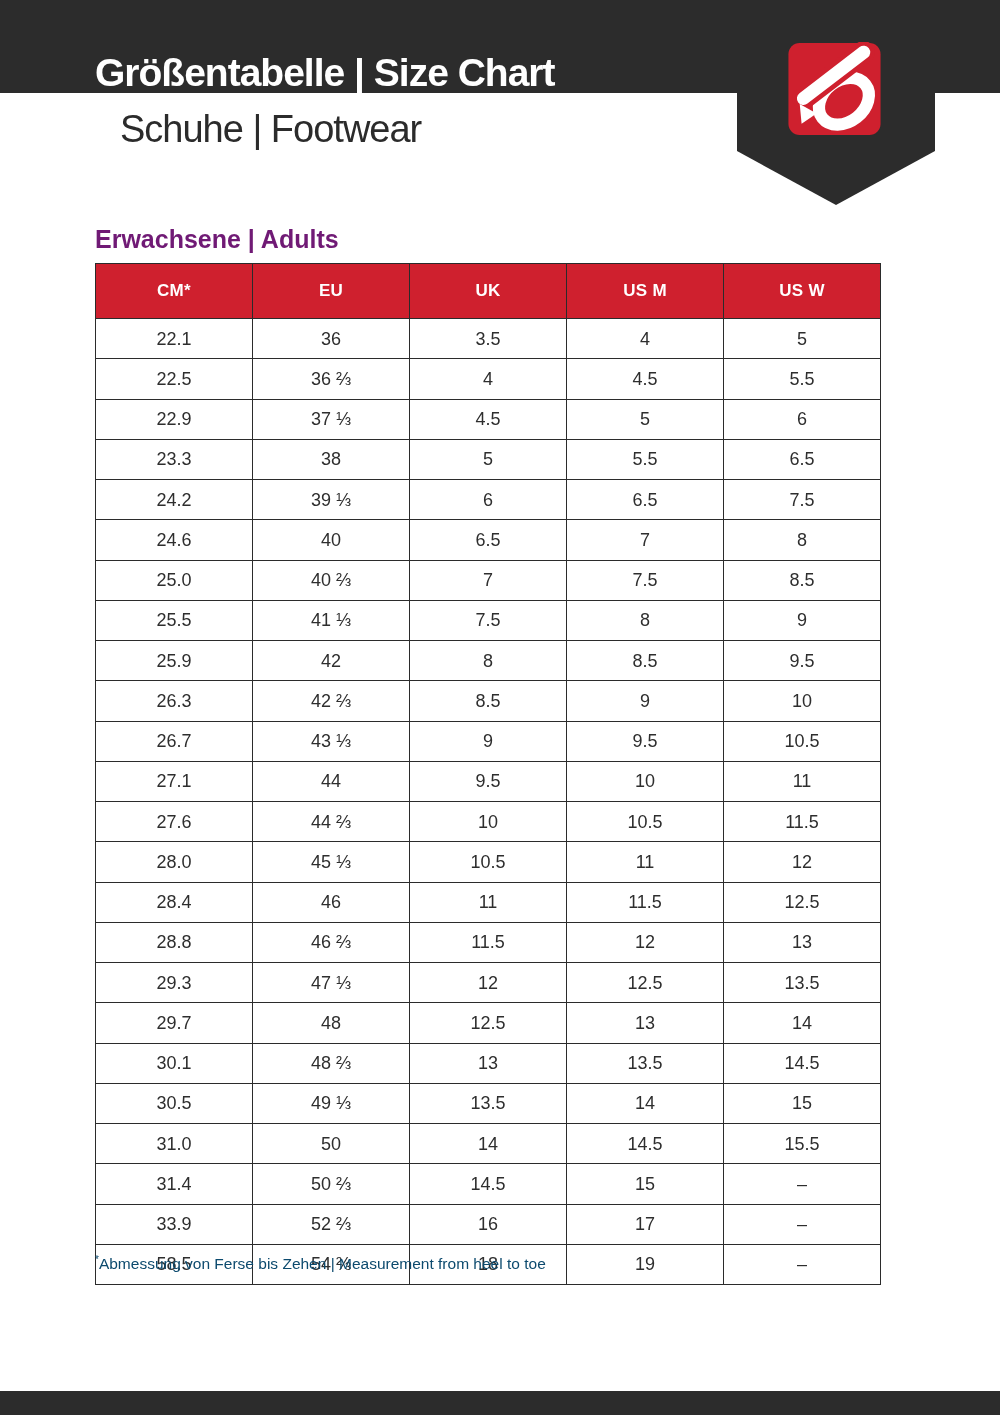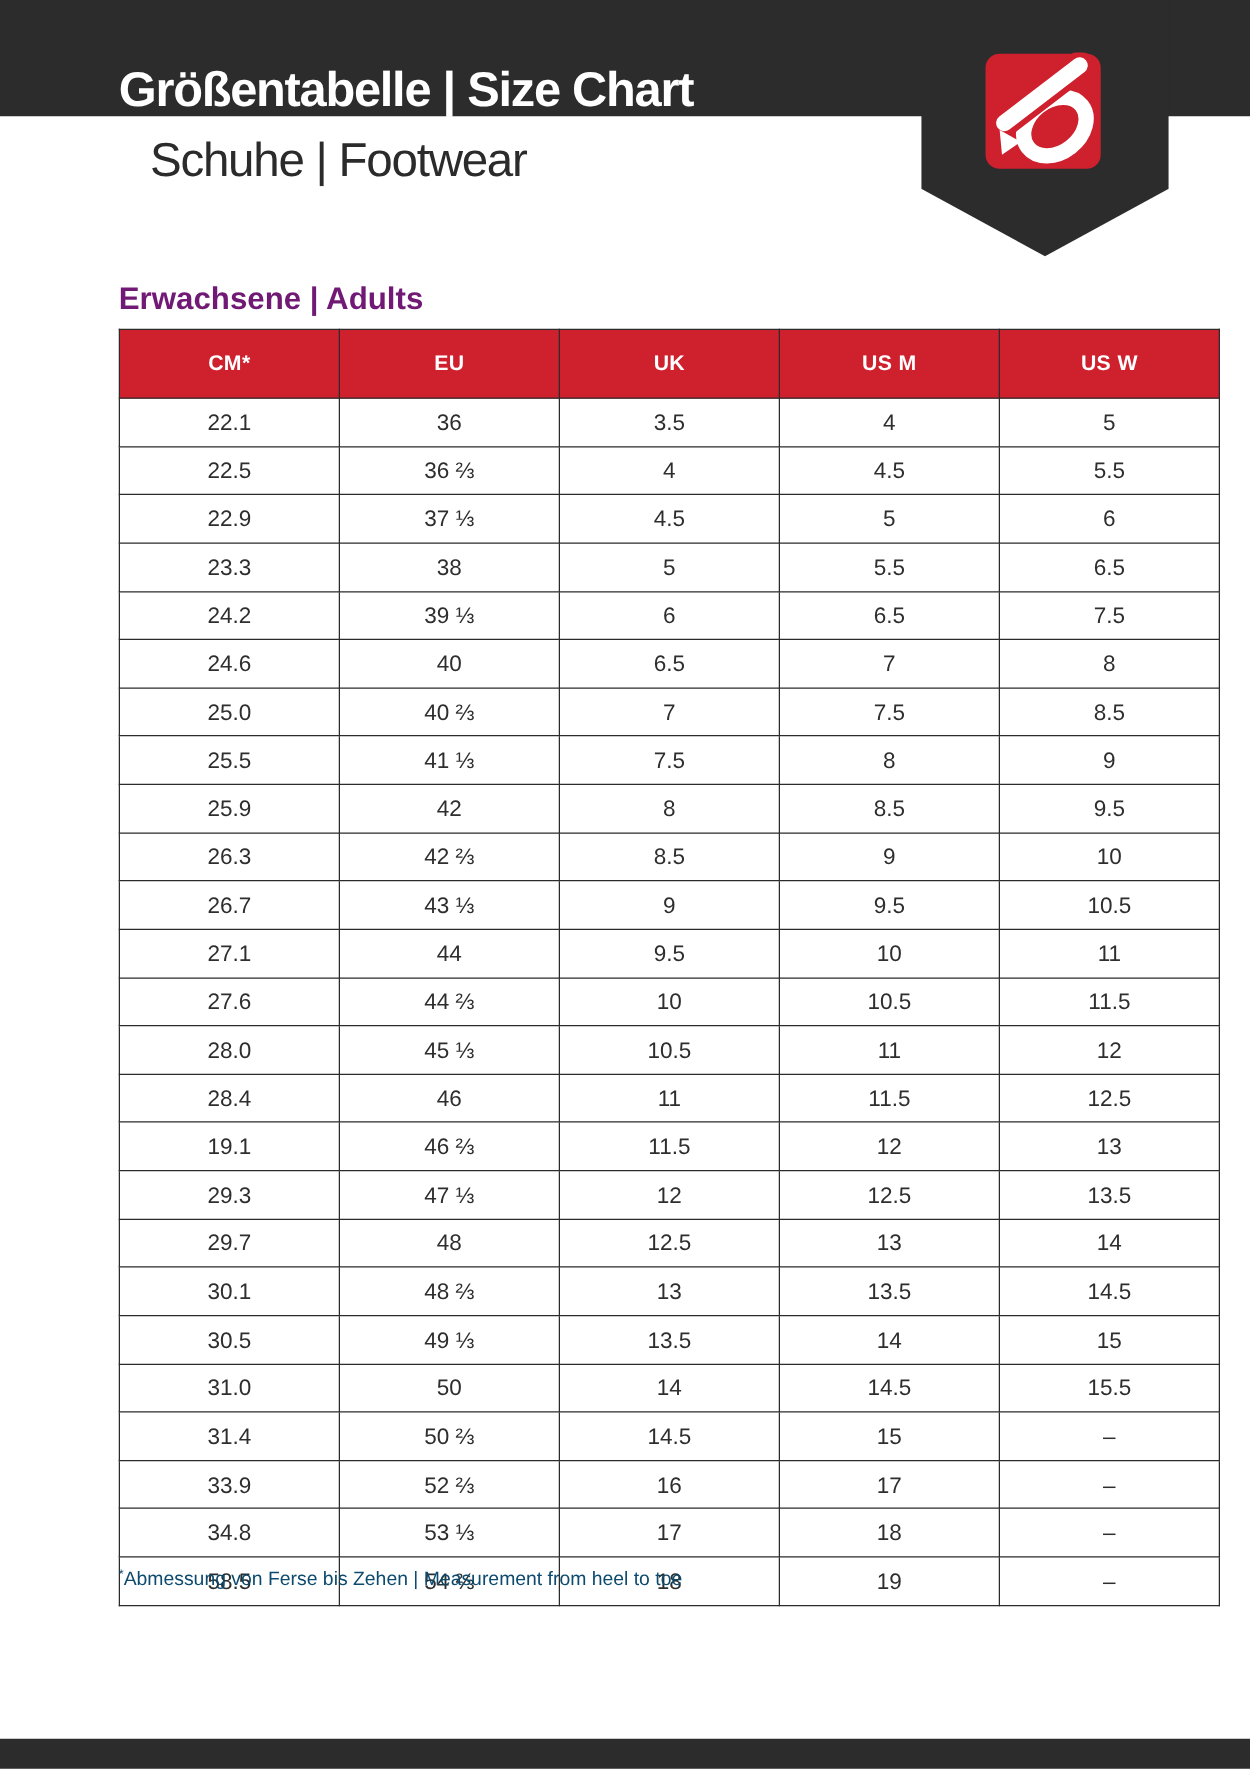--- a/index.html
+++ b/index.html
@@ -17,21 +17,21 @@
   }
   .title2{
     position:absolute;left:120px;top:110px;font-size:38px;font-weight:400;
     color:#2b2b2b;letter-spacing:-1px;line-height:1;white-space:nowrap;
   }
   .section-title{
     position:absolute;left:95px;top:226px;font-size:25px;font-weight:700;
     color:#701a75;line-height:1.1;white-space:nowrap;
   }
   table.size-table{
-    position:absolute;left:95px;top:263px;width:881px;height:1022px;
+    position:absolute;left:95px;top:263px;width:786px;height:1022px;
     border-collapse:collapse;table-layout:fixed;
   }
   table.size-table th{
     background:#cf202e;color:#ffffff;font-size:17px;font-weight:700;
     height:52px;text-align:center;vertical-align:middle;
     border:1.5px solid #2b2b2b;letter-spacing:0.3px;
   }
   table.size-table td{
     height:35.9px;font-size:18px;color:#2e2e2e;text-align:center;
     vertical-align:middle;border:1.5px solid #2b2b2b;background:#ffffff;
@@ -179,21 +179,21 @@
         <td>12</td>
       </tr>
       <tr>
         <td>28.4</td>
         <td>46</td>
         <td>11</td>
         <td>11.5</td>
         <td>12.5</td>
       </tr>
       <tr>
-        <td>19.1</td>
+        <td>28.8</td>
         <td>46 ⅔</td>
         <td>11.5</td>
         <td>12</td>
         <td>13</td>
       </tr>
       <tr>
         <td>29.3</td>
         <td>47 ⅓</td>
         <td>12</td>
         <td>12.5</td>
@@ -235,27 +235,20 @@
         <td>–</td>
       </tr>
       <tr>
         <td>33.9</td>
         <td>52 ⅔</td>
         <td>16</td>
         <td>17</td>
         <td>–</td>
       </tr>
       <tr>
-        <td>34.8</td>
-        <td>53 ⅓</td>
-        <td>17</td>
-        <td>18</td>
-        <td>–</td>
-      </tr>
-      <tr>
         <td>58.5</td>
         <td>54 ⅔</td>
         <td>18</td>
         <td>19</td>
         <td>–</td>
       </tr>
     </tbody>
 </table>
 
 <div class="footnote"><sup>*</sup><span>Abmessung von Ferse bis Zehen | Measurement from heel to toe</span></div>

